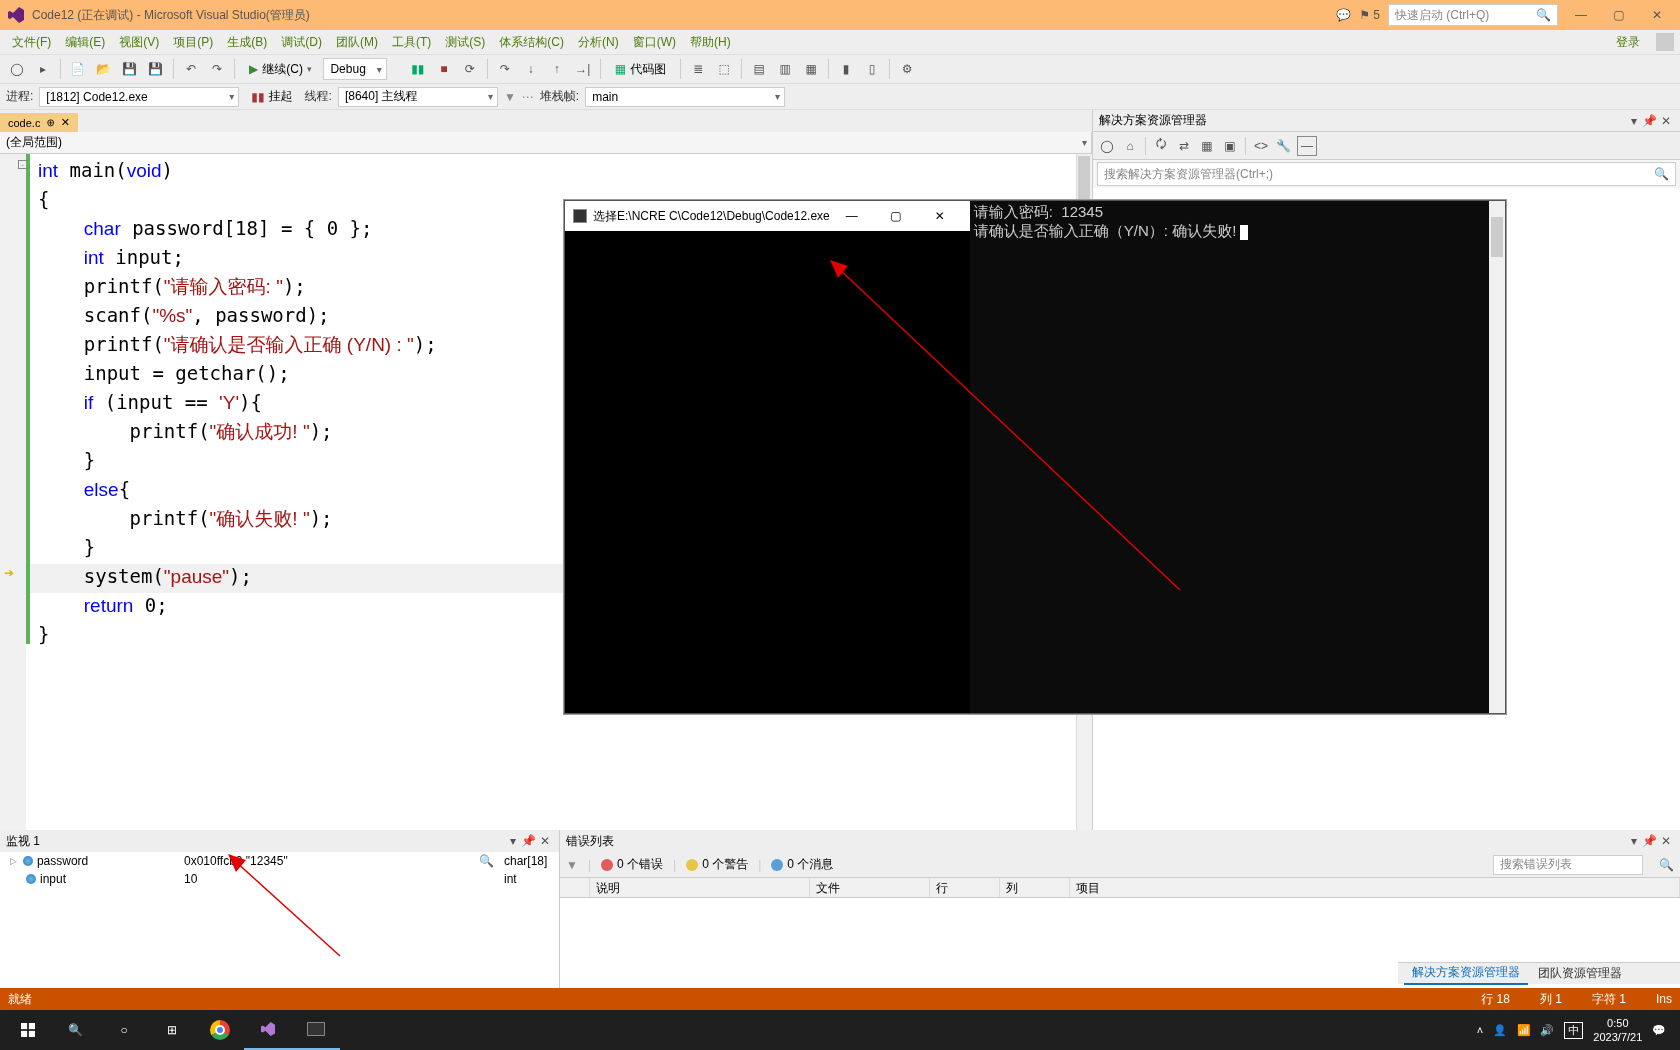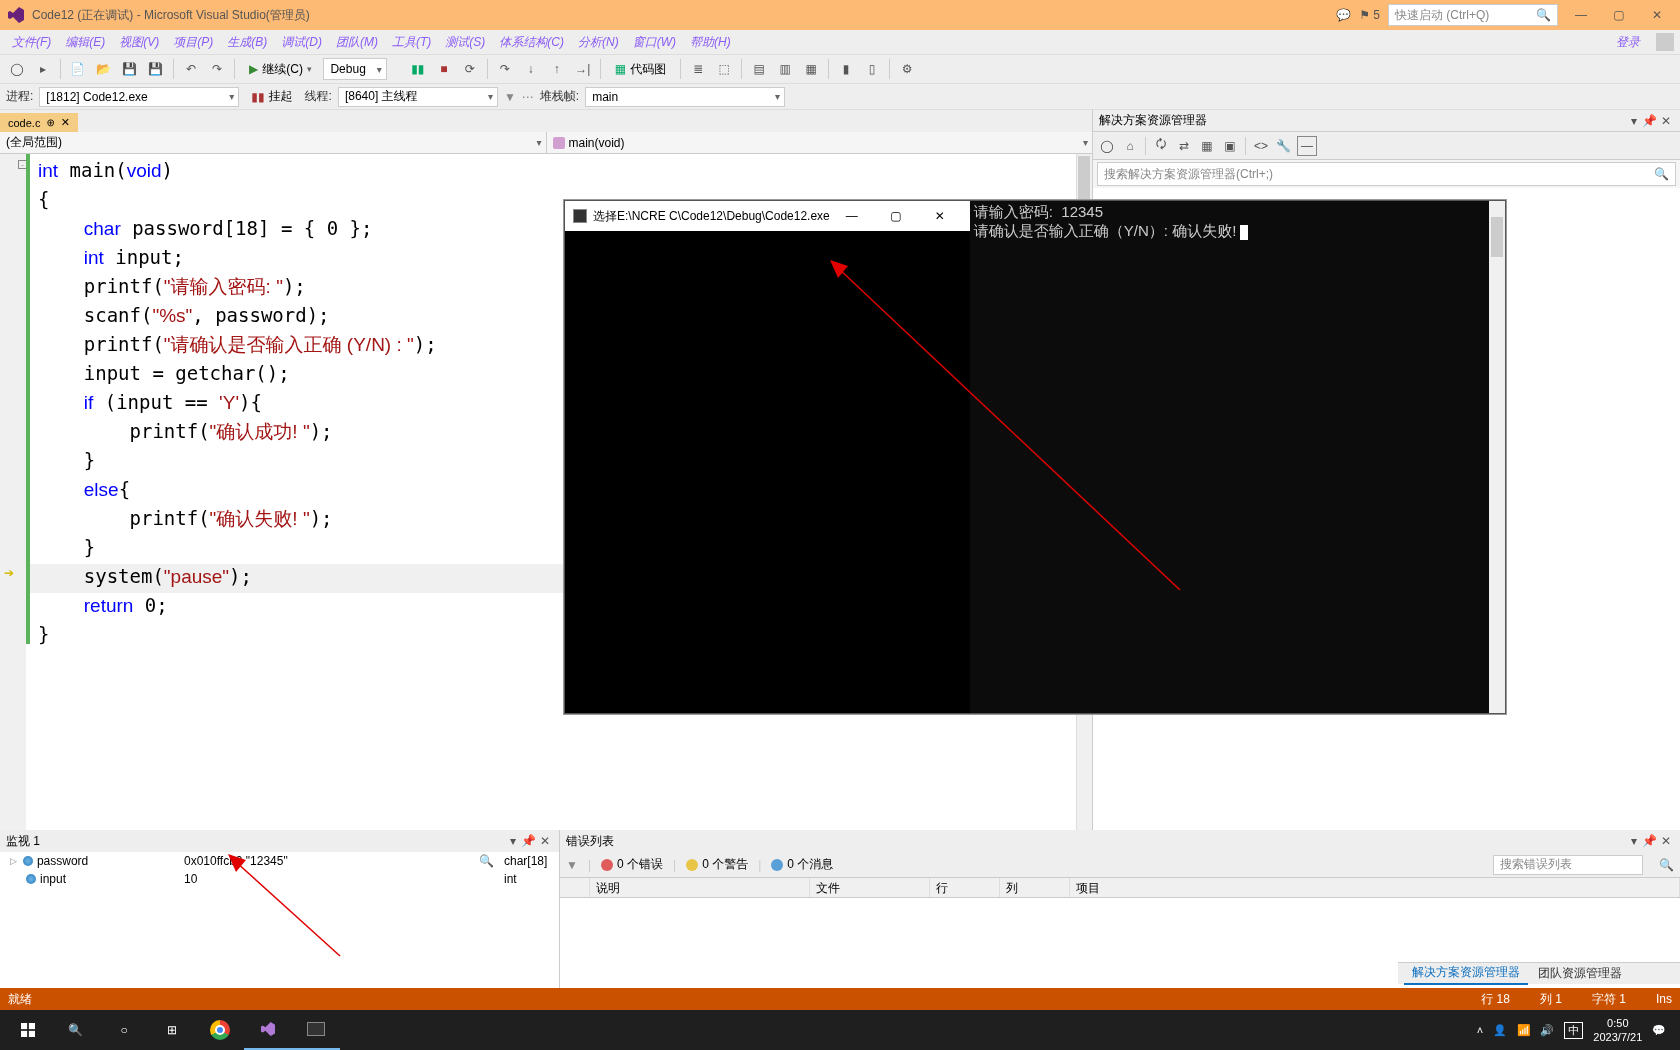--- a/index.html
+++ b/index.html
@@ -9,21 +9,21 @@
 .title-bar { height: 30px; background: #fdba74; display: flex; align-items: center; padding: 0 8px; color: #555; }
 .title-bar .logo { width: 16px; height: 16px; margin-right: 8px; }
 .title-bar .title { flex: 1; }
 .title-bar .right { display: flex; align-items: center; gap: 8px; }
 .title-bar .qs-box { width: 170px; height: 22px; border: 1px solid #ccc; background: #fff; display: flex; align-items: center; padding: 0 6px; color: #888; }
 .title-bar .qs-box .mag { margin-left: auto; }
 .title-bar .win-btn { width: 30px; height: 22px; display: flex; align-items: center; justify-content: center; cursor: default; }
 
 
 .menu-bar { height: 24px; background: #eee; display: flex; align-items: center; padding: 0 6px; gap: 2px; }
-.menu-bar .item { padding: 2px 6px; color: #8b5cf6; font-style: italic; }
+.menu-bar .item { padding: 2px 6px; color: #4d7c0f; }
 .menu-bar .spacer { flex: 1; }
 
 
 .toolbar { height: 30px; background: #eee; border-top: 1px solid #ddd; border-bottom: 1px solid #ddd; display: flex; align-items: center; padding: 0 6px; gap: 4px; }
 .toolbar .btn { width: 22px; height: 22px; display: flex; align-items: center; justify-content: center; color: #555; }
 .toolbar .sep { width: 1px; height: 20px; background: #ccc; margin: 0 2px; }
 .toolbar .tbtn { padding: 2px 8px; display: flex; align-items: center; gap: 4px; }
 .toolbar .combo { height: 22px; border: 1px solid #ccc; background: #fff; padding: 0 20px 0 6px; display: flex; align-items: center; position: relative; min-width: 60px; }
 .toolbar .combo::after { content: "▾"; position: absolute; right: 4px; color: #666; font-size: 10px; }
 .green-tri { color: #388a34; }
@@ -249,24 +249,20 @@
         <span>code.c</span>
         <span class="pin">⊕</span>
         <span class="x">✕</span>
       </div>
     </div>
     <div class="scope-bar">
       <div class="half">
           <span>(全局范围)</span>
         </div>
       <div class="sep"></div>
-      <div class="half">
-          <span class="fn-icon"></span>
-          <span>main(void)</span>
-        </div>
     </div>
     <div class="code-editor">
       <div class="hl-line"></div>
       <div class="code-gutter">
         <div class="outline">-</div>
         <div class="arrow-bp">➔</div>
       </div>
       <div class="code-margin-green"></div>
       <div class="code-content"><span class="kw">int</span> main(<span class="kw">void</span>)
 {

